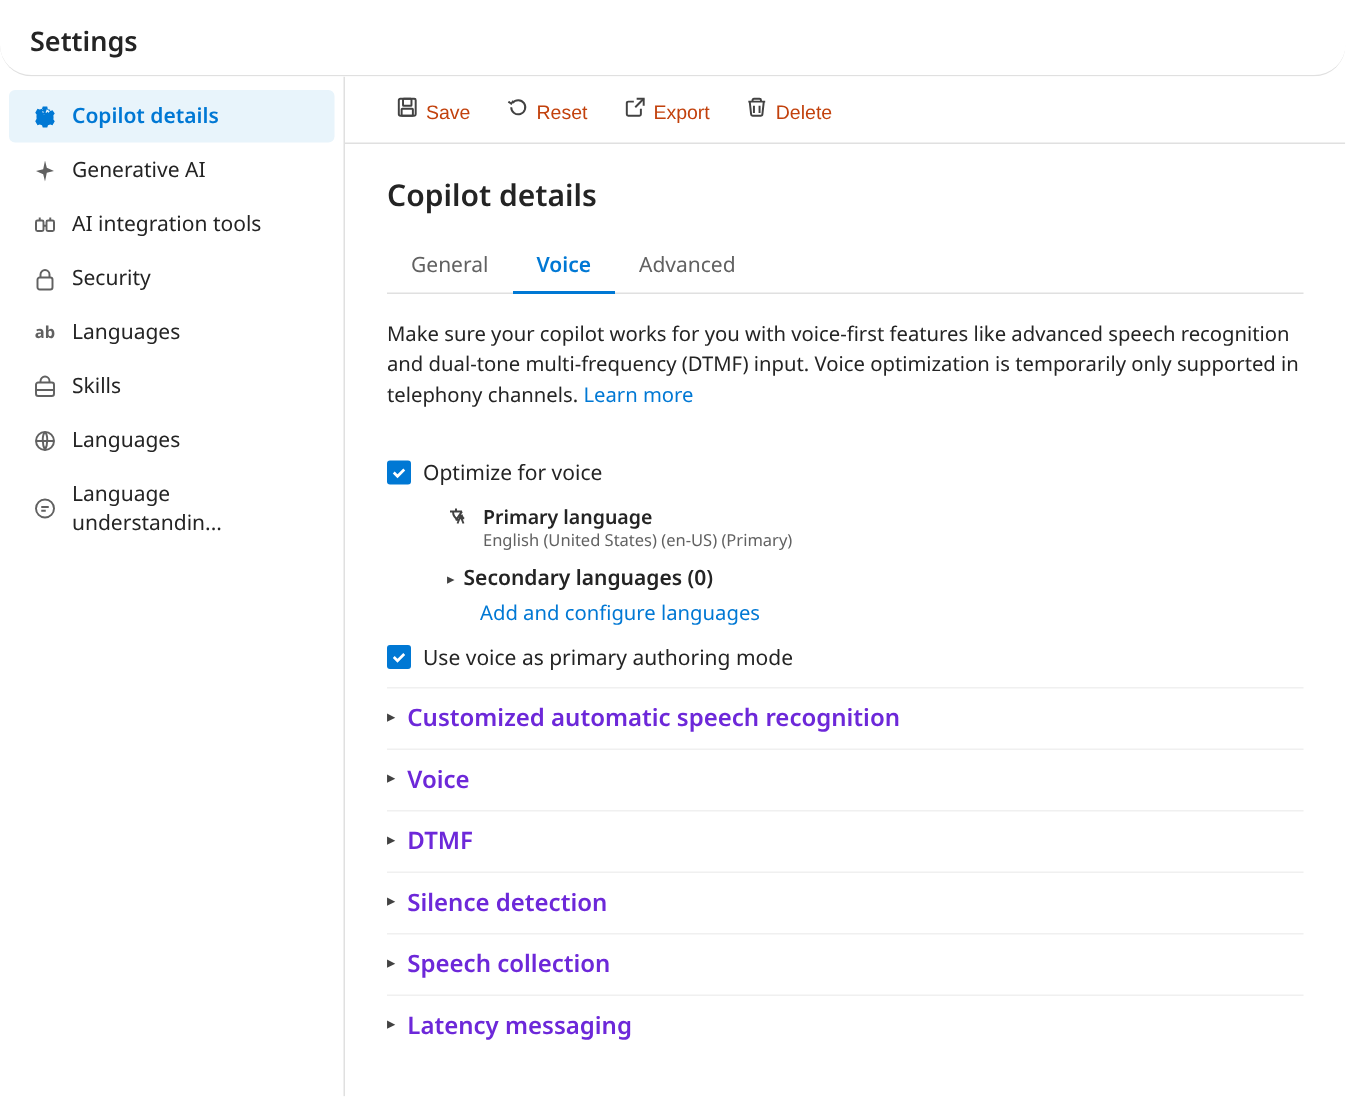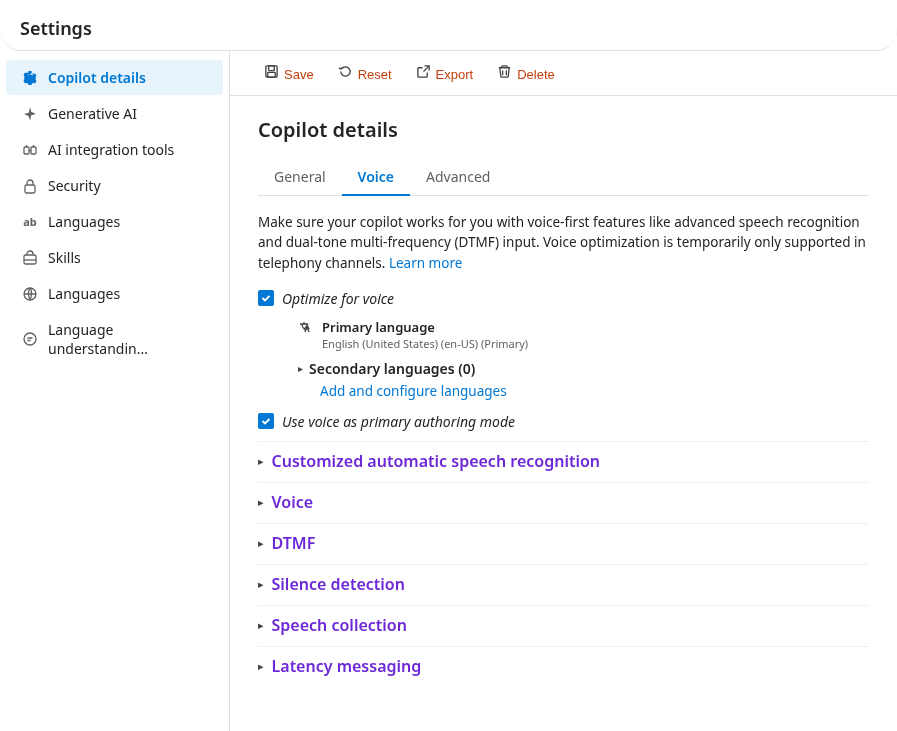--- a/index.html
+++ b/index.html
@@ -122,35 +122,34 @@
       color: #0078d4;
       border-bottom: 2px solid #0078d4;
       font-weight: 600;
     }
 
     
     .description {
       font-size: 13.5px;
       color: #242424;
       line-height: 1.5;
-      margin-bottom: 16px;
+      margin-bottom: 33px;
       max-width: 620px;
     }
     .description a {
       color: #0078d4;
       text-decoration: none;
     }
 
     
     .checkbox-row {
       display: flex;
       align-items: center;
       gap: 8px;
       margin-bottom: 10px;
-      font-style: italic;
     }
     .checkbox-box {
       width: 16px;
       height: 16px;
       background: #0078d4;
       border-radius: 2px;
       display: flex;
       align-items: center;
       justify-content: center;
       flex-shrink: 0;

